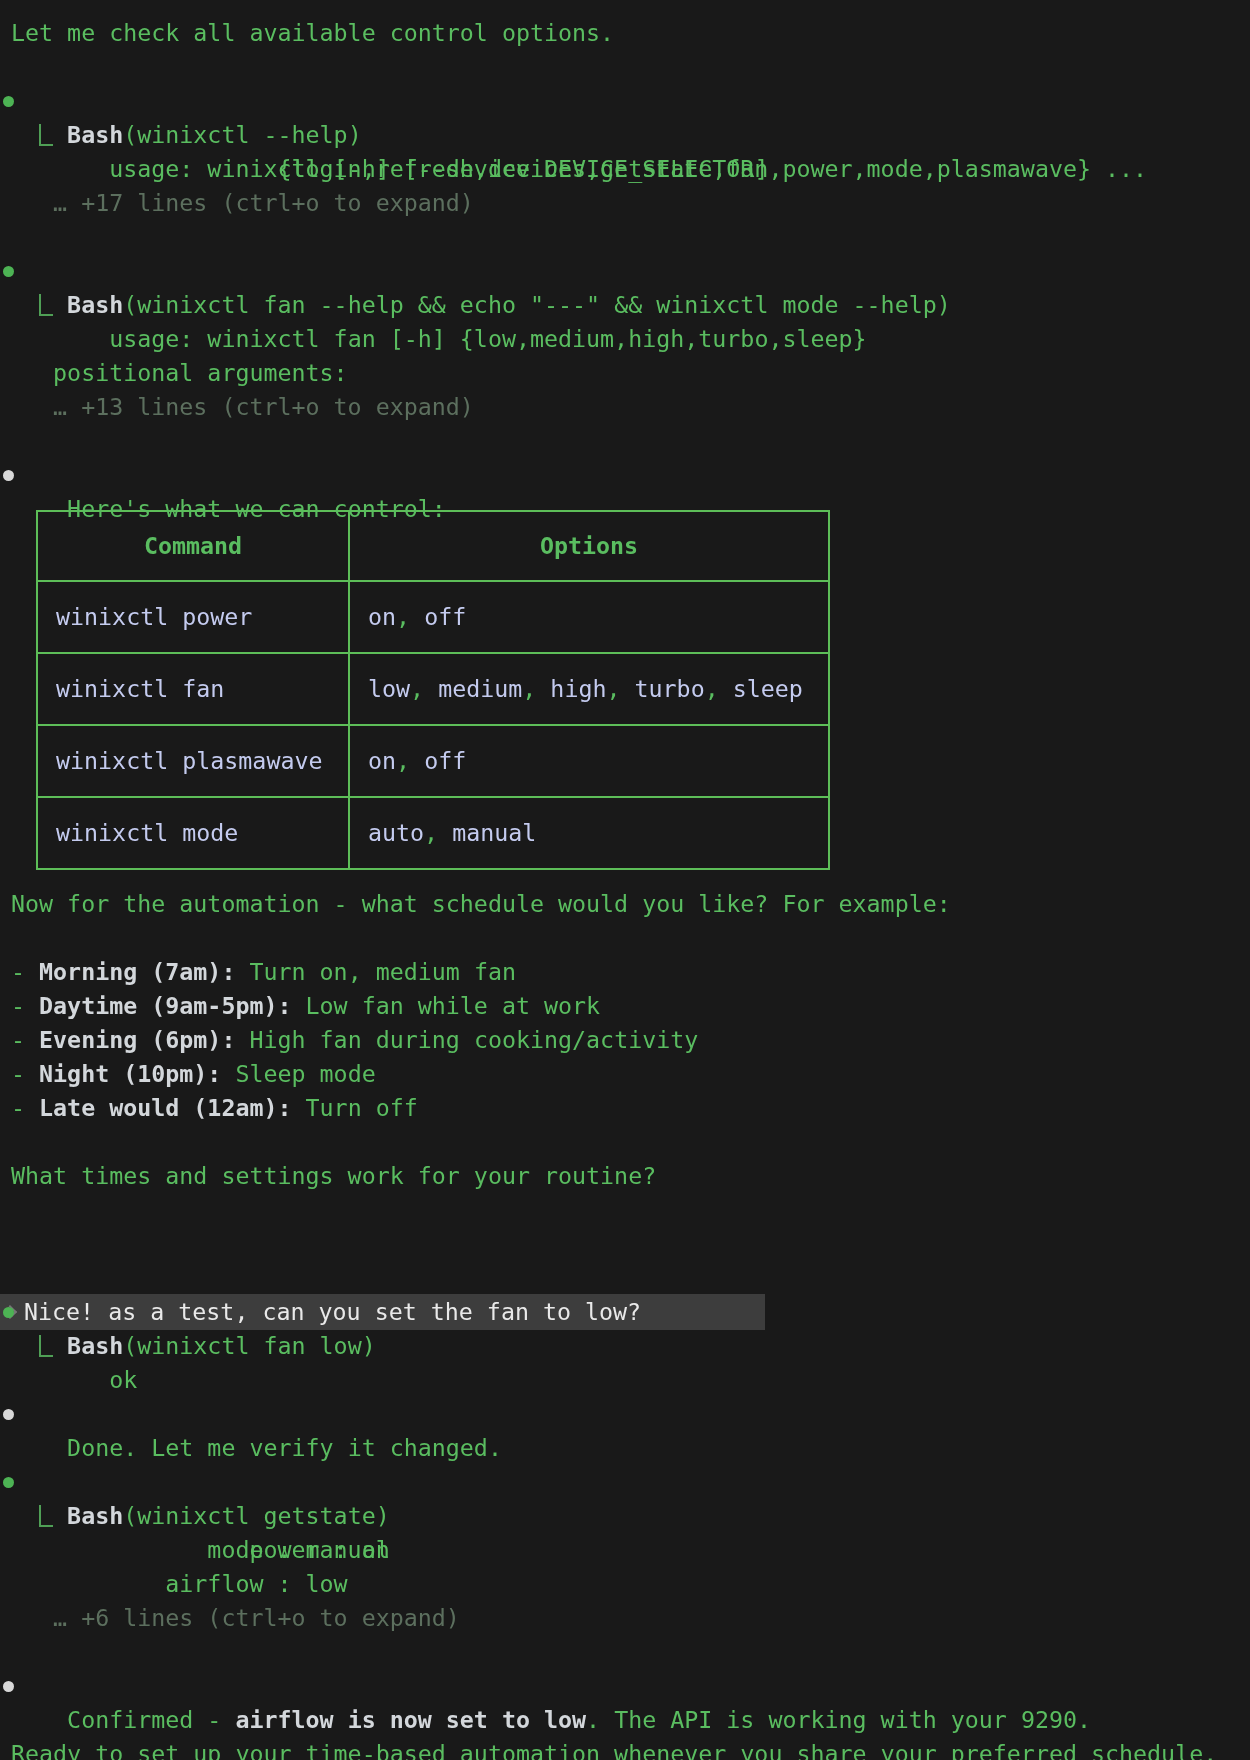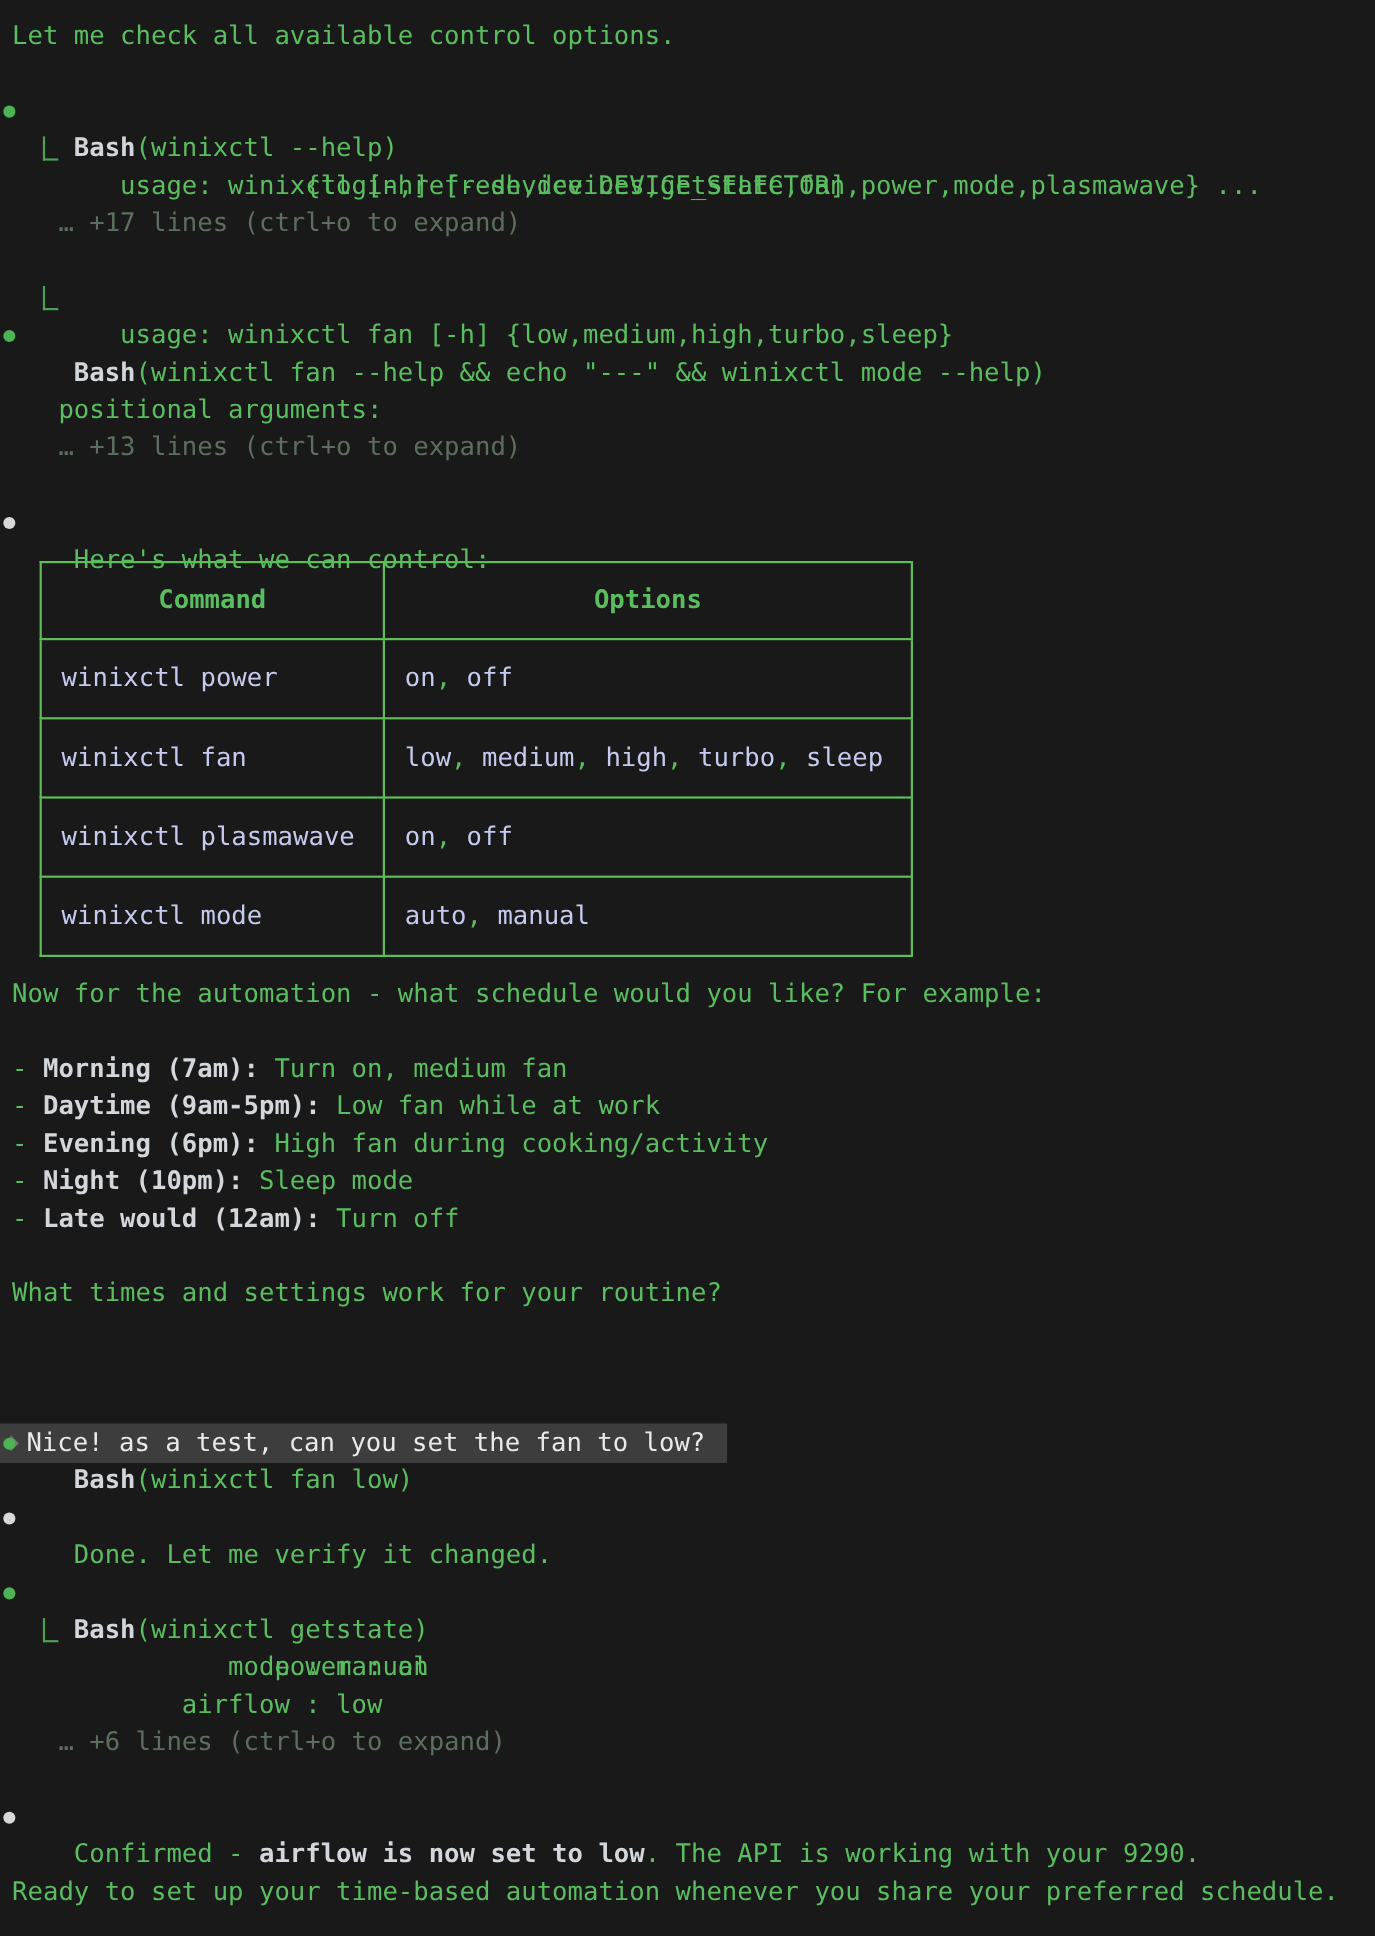--- a/index.html
+++ b/index.html
@@ -27,21 +27,21 @@
   table.ctl{border-collapse:collapse;margin:18px 0 17px 36px;
             font-family:"DejaVu Sans Mono",monospace;font-size:23.3px;}
   .ctl th,.ctl td{border:2px solid #5dbe58;white-space:pre;}
   .ctl th{height:66px;color:#5abd60;font-weight:bold;text-align:center;}
   .ctl th.c1{width:308px;}
   .ctl th.c2{width:476px;}
   .ctl td{height:68px;padding-left:18px;vertical-align:middle;}
   
   .user-line{padding-left:0;}
   .user-bar{position:relative;top:-1px;display:flex;align-items:center;
-            width:661px;height:36px;background:#3d3d3d;}
+            width:765px;height:36px;background:#3d3d3d;}
   .chevron{display:inline-block;width:8px;height:8px;margin-left:5px;
            border-top:2px solid #767676;border-right:2px solid #767676;
            transform:rotate(45deg);}
   .user-text{margin-left:9px;color:#e9e9e9;white-space:pre;}
 </style>
 </head>
 <body>
 
 <div class="term">
 
@@ -52,24 +52,24 @@
     <span class="bullet bullet-green"></span><span class="wb">Bash</span><span class="g">(winixctl --help)</span>
   </div>
   <div class="line">
     <span class="lmark"></span><span class="g">   usage: winixctl [-h] [--device DEVICE_SELECTOR]</span>
   </div>
   <div class="line"><span class="g">                   {login,refresh,devices,getstate,fan,power,mode,plasmawave} ...</span></div>
   <div class="line"><span class="dim">   … +17 lines (ctrl+o to expand)</span></div>
   <div class="line"></div>
 
   <div class="line">
-    <span class="lmark"></span><span class="g">   usage: winixctl fan [-h] {low,medium,high,turbo,sleep}</span>
+    <span class="bullet bullet-green"></span><span class="wb">Bash</span><span class="g">(winixctl fan --help &amp;&amp; echo "---" &amp;&amp; winixctl mode --help)</span>
   </div>
   <div class="line">
-    <span class="bullet bullet-green"></span><span class="wb">Bash</span><span class="g">(winixctl fan --help &amp;&amp; echo "---" &amp;&amp; winixctl mode --help)</span>
+    <span class="lmark"></span><span class="g">   usage: winixctl fan [-h] {low,medium,high,turbo,sleep}</span>
   </div>
   <div class="line"></div>
   <div class="line"><span class="g">   positional arguments:</span></div>
   <div class="line"><span class="dim">   … +13 lines (ctrl+o to expand)</span></div>
   <div class="line"></div>
 
   <div class="line">
     <span class="bullet bullet-white"></span><span class="g">Here's what we can control:</span>
   </div>
 
@@ -115,20 +115,23 @@
     <div class="user-bar">
       <span class="chevron"></span>
       <span class="user-text">Nice! as a test, can you set the fan to low?</span>
     </div>
   </div>
   <div class="line"></div>
 
   <div class="line">
     <span class="bullet bullet-green"></span><span class="wb">Bash</span><span class="g">(winixctl fan low)</span>
   </div>
+  <div class="line">
+    <span class="lmark"></span><span class="g">   ok</span>
+  </div>
   <div class="line"></div>
 
   <div class="line">
     <span class="bullet bullet-white"></span><span class="g">Done. Let me verify it changed.</span>
   </div>
   <div class="line"></div>
 
   <div class="line">
     <span class="bullet bullet-green"></span><span class="wb">Bash</span><span class="g">(winixctl getstate)</span>
   </div>

